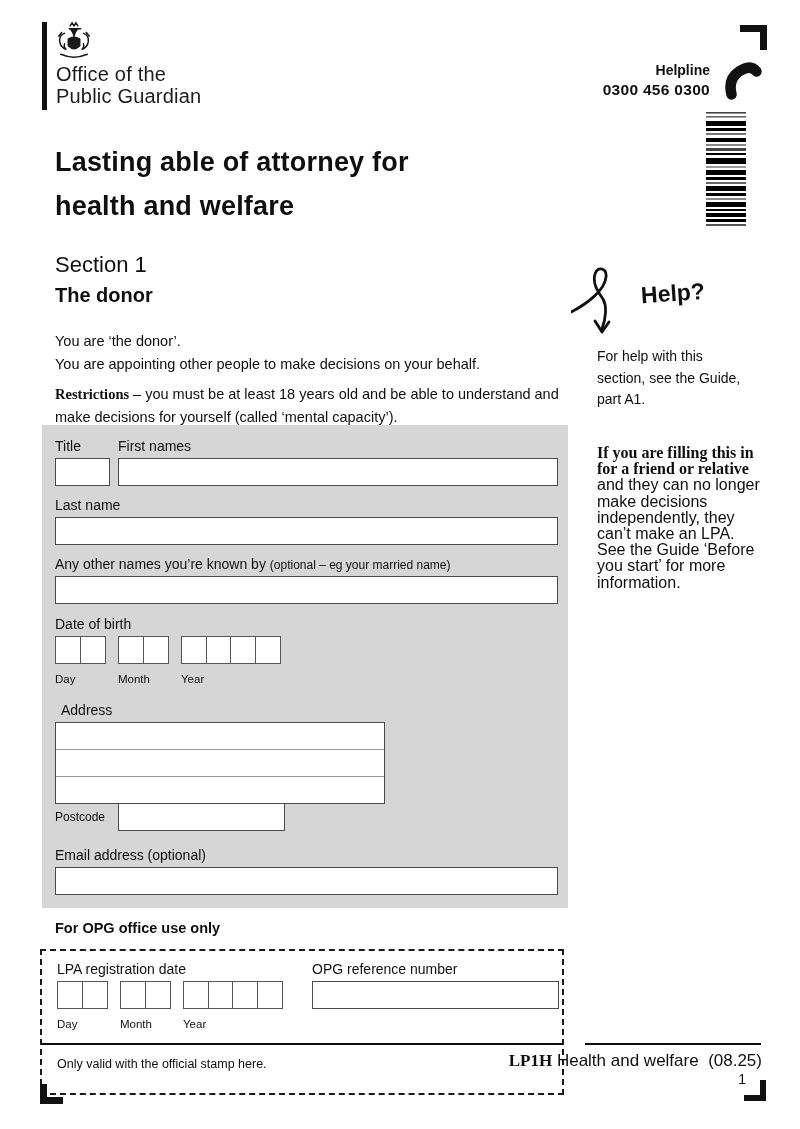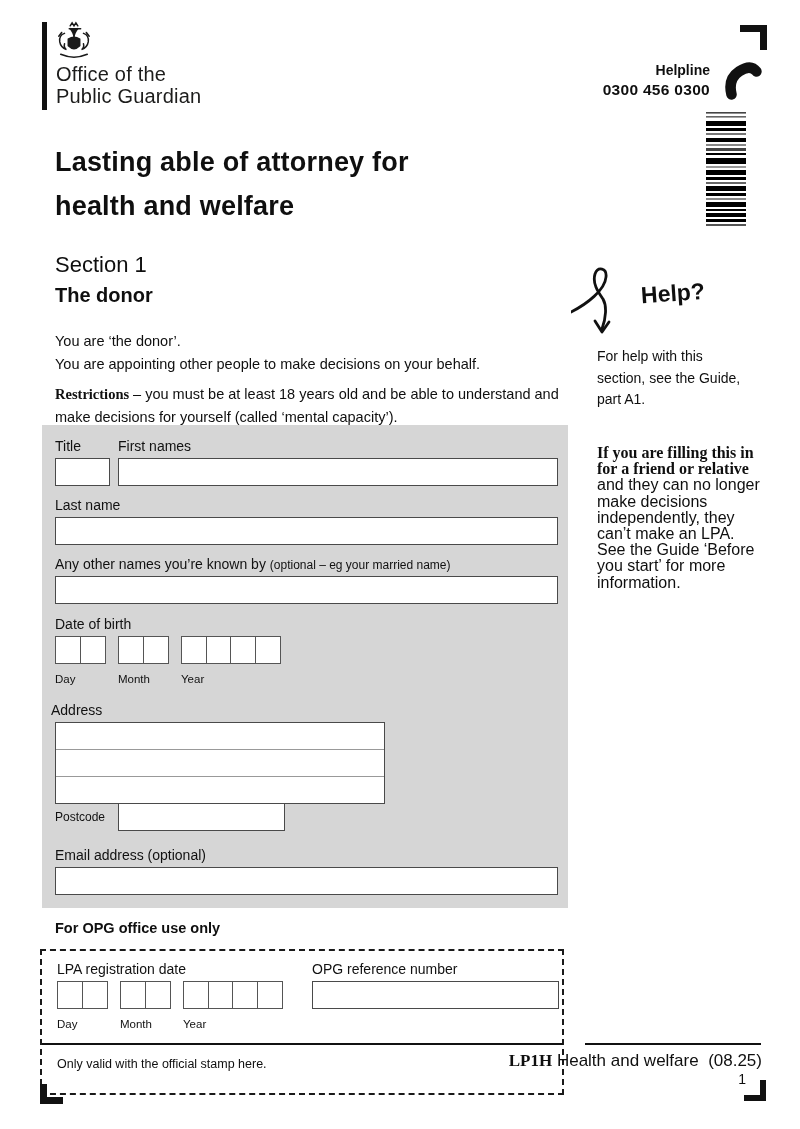--- a/index.html
+++ b/index.html
@@ -174,21 +174,21 @@
     <div class="cellrow" style="left:139px;top:211px;">
       <input class="cell" maxlength="1" style="">
       <input class="cell" maxlength="1" style="">
       <input class="cell" maxlength="1" style="">
       <input class="cell" maxlength="1" style="">
     </div>
     <div class="lbl-small" style="left:13px;top:248px;">Day</div>
     <div class="lbl-small" style="left:76px;top:248px;">Month</div>
     <div class="lbl-small" style="left:139px;top:248px;">Year</div>
 
-    <div class="lbl" style="left:9px;top:277px;">Address</div>
+    <div class="lbl" style="left:19px;top:277px;">Address</div>
     <div id="address-box">
       <input style="">
       <input style="">
       <input style="">
     </div>
     <div class="lbl" style="left:13px;top:385px;font-size:12px;">Postcode</div>
     <input class="tbox" style="left: 76px; top: 377.5px; width: 167px; height: 28px;">
 
     <div class="lbl" style="left:13px;top:422px;">Email address (optional)</div>
     <input class="tbox" style="left: 13px; top: 442px; width: 503px; height: 28px;">

